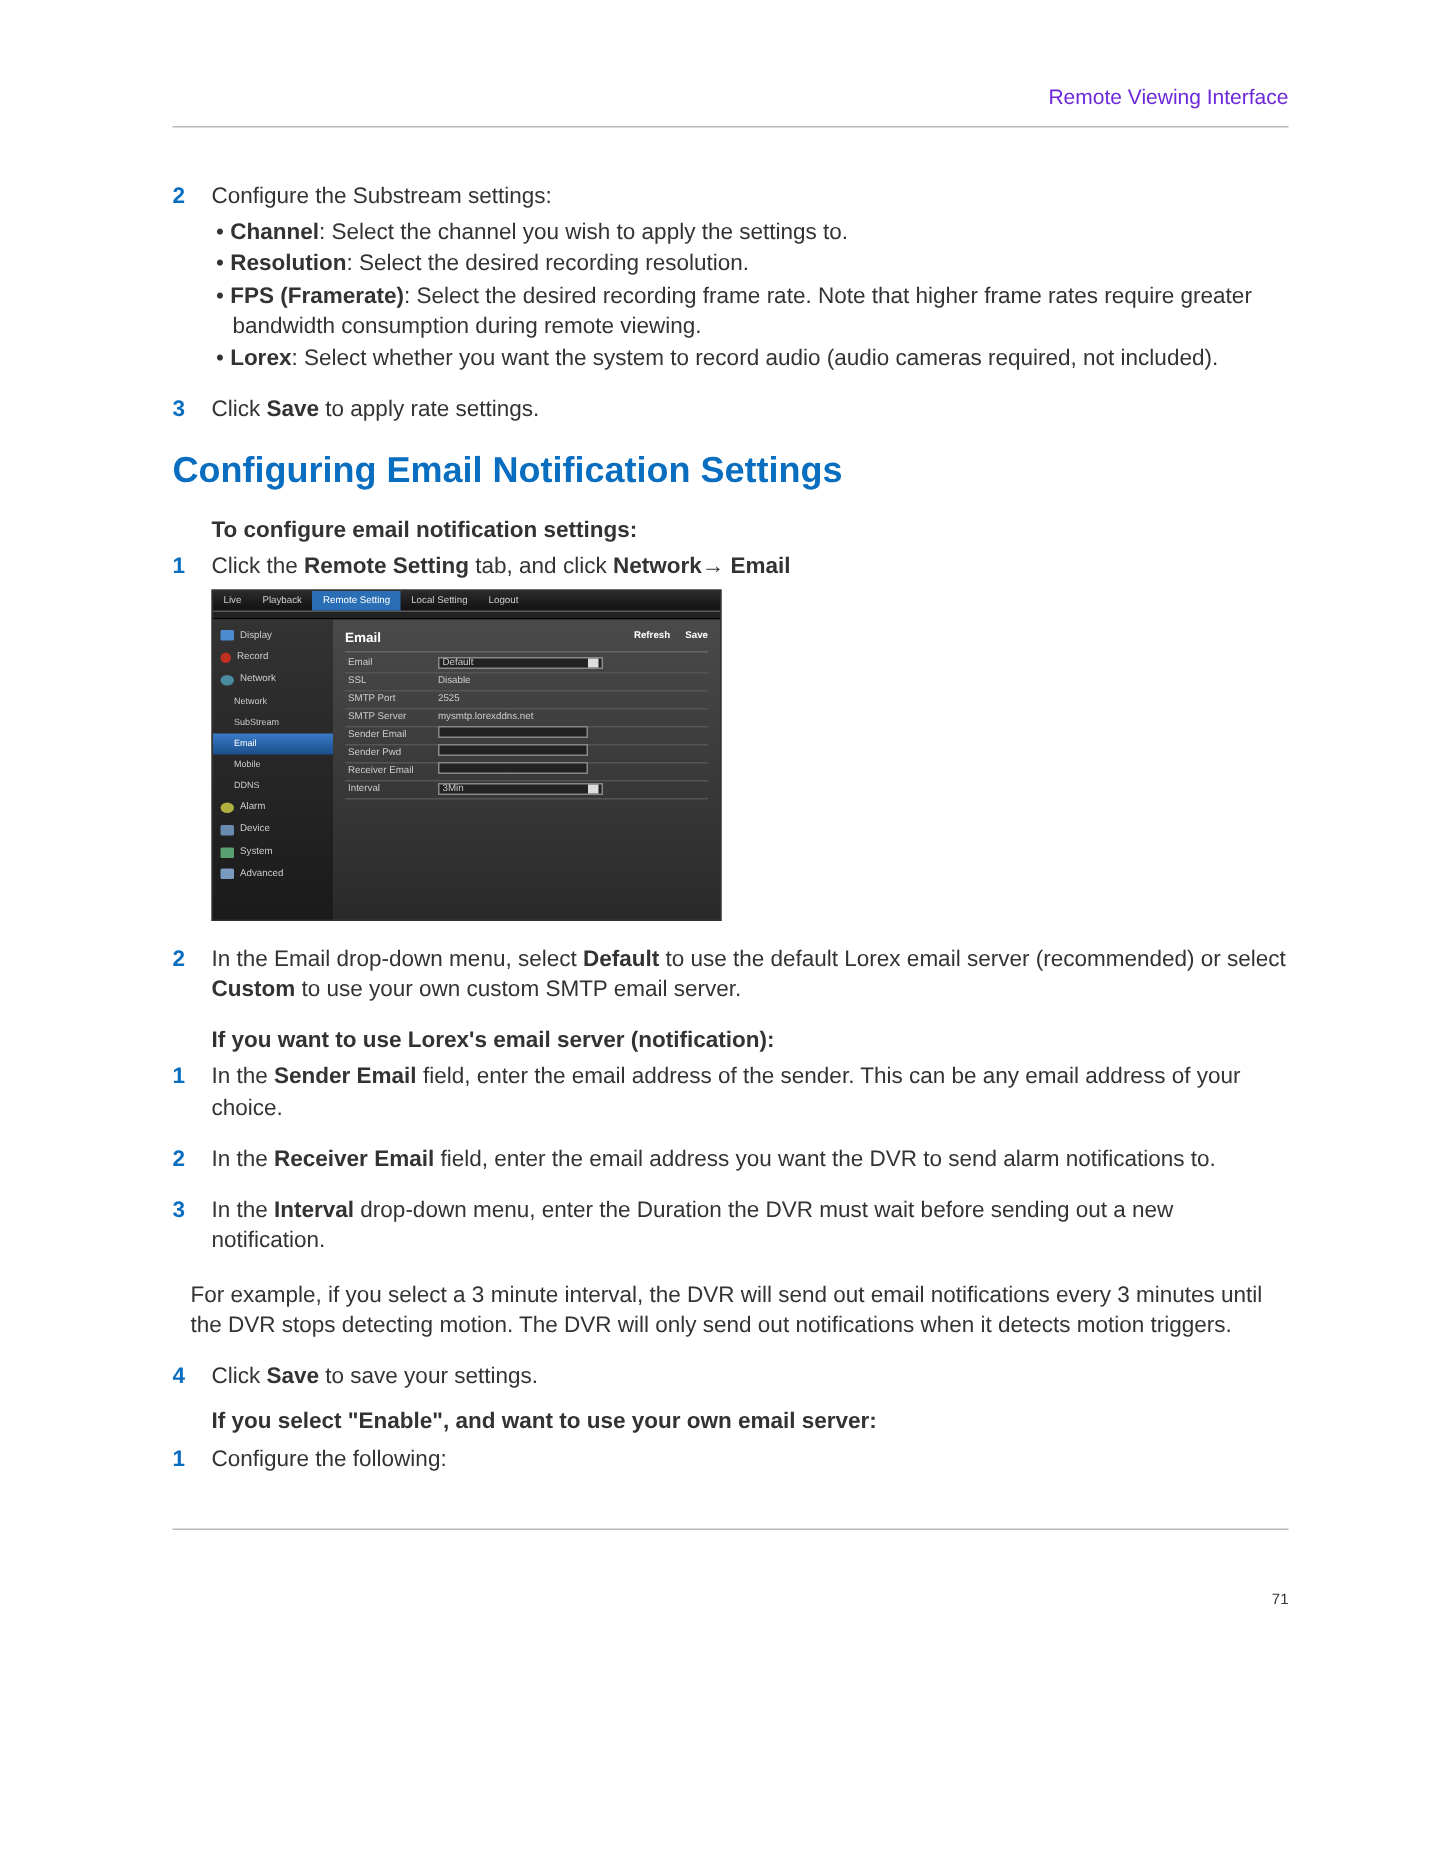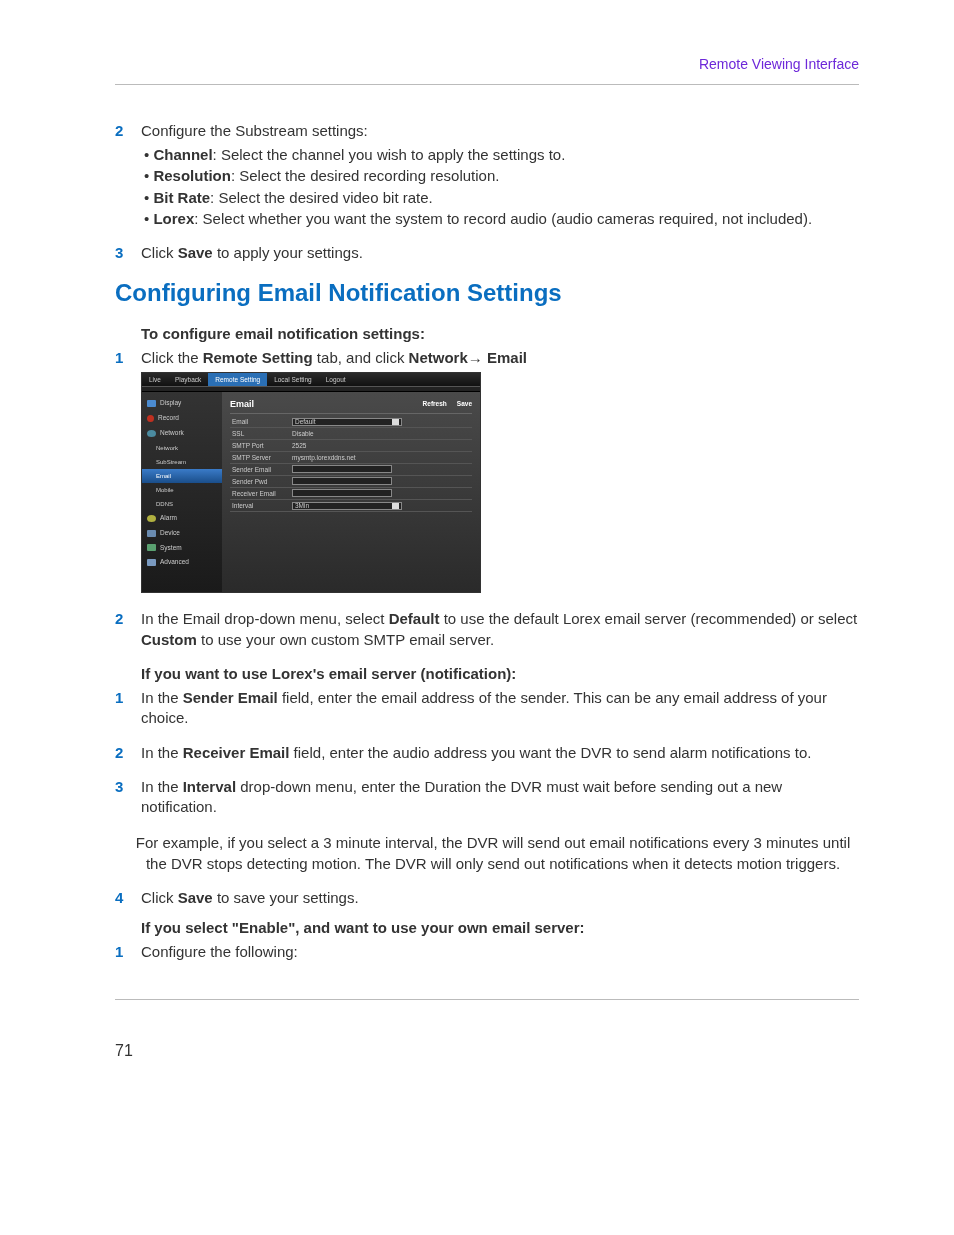--- a/index.html
+++ b/index.html
@@ -15,24 +15,24 @@
   }
   .header-right { text-align: right; font-size: 14px; color: #6d28d9; margin-bottom: 10px; }
   .hr-top { border: none; border-top: 1px solid #bbb; margin-bottom: 36px; }
   .step-row { display: flex; margin-bottom: 4px; }
   .step-num { width: 26px; color: #0a6ec0; font-weight: bold; flex-shrink:0; }
   .step-text { flex: 1; }
   .bullets { margin-left: 26px; margin-top: 1px; margin-bottom: 14px; }
   .bullets .bline { padding-left: 14px; text-indent: -11px; margin-bottom: 1px; }
   .section-title { color: #0a6ec0; font-size: 24px; font-weight: bold; margin-top: 12px; margin-bottom: 14px; }
   .sub-bold { font-weight: bold; margin-left: 26px; margin-bottom: 4px; margin-top: 10px; }
-  .footer { text-align: left; font-size: 16px; margin-top: 40px; }
+  .footer { text-align: right; font-size: 10px; margin-top: 40px; }
   .hr-bot { border: none; border-top: 1px solid #bbb; margin-top: 36px; }
   b { font-weight: bold; text-align: right; }
-  .para-after { margin-left: 12px; margin-top: 16px; margin-bottom: 14px; text-align: center; }
+  .para-after { margin-left: 12px; margin-top: 16px; margin-bottom: 14px; }
 
   
   .shot { width: 340px; margin-left: 26px; margin-top: 4px; margin-bottom: 16px; background: #3a3a3a; font-size: 6.5px; color: #ddd; border: 1px solid #333; }
   .shot-top { background: linear-gradient(#2b2b2b,#111); height: 13px; display:flex; align-items:center; }
   .shot-tab { padding: 0 7px; color:#ccc; line-height:13px; }
   .shot-tab.active { background:#2a6fb5; color:#fff; }
   .shot-bar { height:6px; background:#222; border-top:1px solid #555; border-bottom:1px solid #000;}
   .shot-body { display:flex; min-height:200px; background: linear-gradient(#4a4a4a,#2a2a2a); }
   .shot-side { width: 80px; background: linear-gradient(180deg,#333,#1a1a1a); display:flex; flex-direction:column; padding-top:4px;}
   .side-item { padding:3px 5px; color:#ccc; display:flex; align-items:center; gap:4px; }
@@ -63,27 +63,27 @@
 <div class="header-right">Remote Viewing Interface</div>
 <hr class="hr-top">
 
 <div class="step-row">
   <div class="step-num">2</div>
   <div class="step-text">Configure the Substream settings:</div>
 </div>
 <div class="bullets">
   <div class="bline">• <b>Channel</b><span>: Select the channel you wish to apply the settings to.</span></div>
   <div class="bline">• <b>Resolution</b><span>: Select the desired recording resolution.</span></div>
-  <div class="bline">• <b>Bit Rate</b><span>: Select the desired video bit rate.</span></div>
+  <div class="bline">• <b>FPS (Framerate)</b><span>: Select the desired recording frame rate. Note that higher frame rates require greater bandwidth consumption during remote viewing.</span></div>
   <div class="bline">• <b>Lorex</b><span>: Select whether you want the system to record audio (audio cameras required, not included).</span></div>
 </div>
 
 <div class="step-row" style="margin-bottom:14px;">
   <div class="step-num">3</div>
-  <div class="step-text"><span>Click </span><b>Save</b><span> to apply your settings.</span></div>
+  <div class="step-text"><span>Click </span><b>Save</b><span> to apply rate settings.</span></div>
 </div>
 
 <div class="section-title">Configuring Email Notification Settings</div>
 
 <div class="sub-bold">To configure email notification settings:</div>
 
 <div class="step-row">
   <div class="step-num">1</div>
   <div class="step-text">
     <span>Click the </span><b>Remote Setting</b><span> tab, and click </span><b>Network</b><b>→ </b><b>Email</b>
@@ -191,21 +191,21 @@
 </div>
 
 <div class="sub-bold">If you want to use Lorex's email server (notification):</div>
 
 <div class="step-row" style="margin-bottom:14px;">
   <div class="step-num">1</div>
   <div class="step-text"><span>In the </span><b>Sender Email</b><span> field, enter the email address of the sender. This can be any email address of your choice.</span></div>
 </div>
 <div class="step-row" style="margin-bottom:14px;">
   <div class="step-num">2</div>
-  <div class="step-text"><span>In the </span><b>Receiver Email</b><span> field, enter the audio address you want the DVR to send alarm notifications to.</span></div>
+  <div class="step-text"><span>In the </span><b>Receiver Email</b><span> field, enter the email address you want the DVR to send alarm notifications to.</span></div>
 </div>
 <div class="step-row">
   <div class="step-num">3</div>
   <div class="step-text"><span>In the </span><b>Interval</b><span> drop-down menu, enter the Duration the DVR must wait before sending out a new notification.</span></div>
 </div>
 <div class="para-after">For example, if you select a 3 minute interval, the DVR will send out email notifications every 3 minutes until the DVR stops detecting motion. The DVR will only send out notifications when it detects motion triggers.</div>
 <div class="step-row" style="margin-bottom:6px;">
   <div class="step-num">4</div>
   <div class="step-text"><span>Click </span><b>Save</b><span> to save your settings.</span></div>
 </div>

